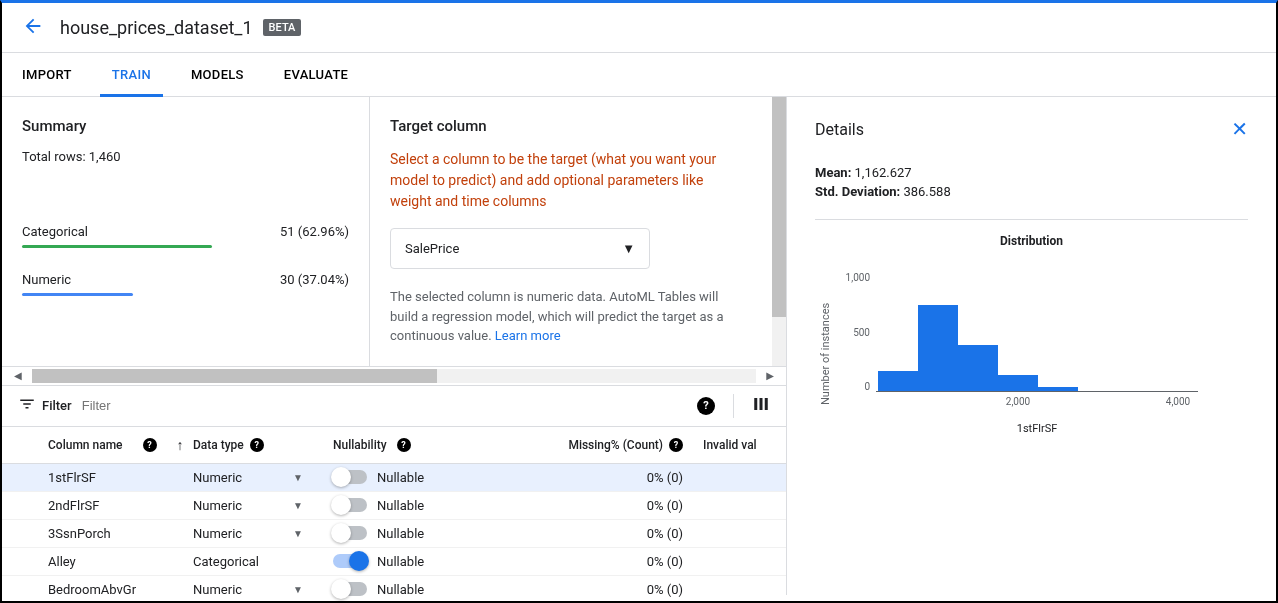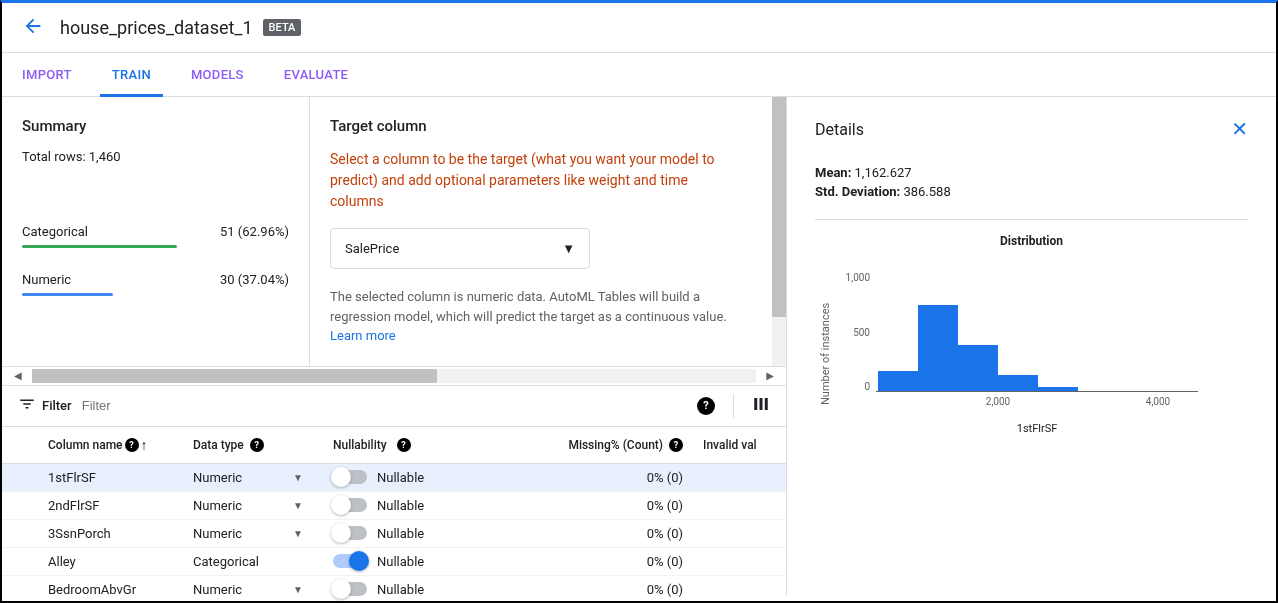--- a/index.html
+++ b/index.html
@@ -2,27 +2,27 @@
 <html><head>
 <meta charset="utf-8">
 <style>
 * { box-sizing: border-box; margin: 0; padding: 0; }
 body { font-family: 'Google Sans', Roboto, Arial, sans-serif; font-size: 13px; color: #202124; background: #fff; width: 1278px; height: 603px; overflow: hidden; border: 2px solid #000; border-top: 3px solid #1a73e8; }
 .header { display: flex; align-items: center; padding: 12px 20px; border-bottom: 1px solid #dadce0; }
 .back-arrow { color: #1a73e8; margin-right: 16px; cursor: pointer; }
 .title { font-size: 18px; font-weight: 400; margin-right: 10px; }
 .beta-badge { background: #5f6368; color: #fff; font-size: 11px; font-weight: 500; padding: 2px 6px; border-radius: 2px; }
 .tabs { display: flex; padding: 0 20px; border-bottom: 1px solid #dadce0; }
-.tab { padding: 14px 0; margin-right: 40px; font-size: 13px; font-weight: 500; color: #8b5cf6; letter-spacing: 0.3px; cursor: pointer; position: relative; }
+.tab { padding: 14px 0; margin-right: 40px; font-size: 13px; font-weight: 500; color: #000000; letter-spacing: 0.3px; cursor: pointer; position: relative; }
 .tab.active { color: #1a73e8; }
 .tab.active::after { content: ''; position: absolute; bottom: -1px; left: -12px; right: -12px; height: 3px; background: #1a73e8; }
 .main { display: flex; height: calc(100% - 100px); }
 .left-panel { flex: 1; display: flex; flex-direction: column; position: relative; }
 .top-section { display: flex; border-bottom: 1px solid #dadce0; position: relative; }
-.summary-col { width: 308px; padding: 20px; border-right: 1px solid #dadce0; }
+.summary-col { width: 368px; padding: 20px; border-right: 1px solid #dadce0; }
 .target-col { flex: 1; padding: 20px; padding-right: 30px; }
 .scroll-track { width: 14px; background: #f1f1f1; position: relative; }
 .scroll-thumb { position: absolute; top: 0; left: 0; right: 0; height: 220px; background: #c1c1c1; }
 .section-title { font-size: 15px; font-weight: 500; margin-bottom: 14px; }
 .summary-line { font-size: 13px; color: #202124; margin-bottom: 6px; }
 .type-row { display: flex; justify-content: space-between; align-items: center; margin-top: 24px; font-size: 13px; }
 .type-bar { height: 3px; margin-top: 6px; border-radius: 2px; }
 .type-bar.green { background: #34a853; width: 58%; }
 .type-bar.blue { background: #4285f4; width: 34%; margin-top: 6px; }
 .type-block { margin-bottom: 14px; }
@@ -39,21 +39,21 @@
 .filter-icon { margin-right: 6px; }
 .filter-label { font-weight: 500; margin-right: 10px; }
 .filter-input { border: none; outline: none; font-size: 13px; color: #5f6368; flex: 1; }
 .filter-right { display: flex; align-items: center; gap: 18px; }
 .help-circle { width: 18px; height: 18px; background: #000; color: #fff; border-radius: 50%; display: inline-flex; align-items: center; justify-content: center; font-size: 11px; font-weight: bold; }
 .divider { width: 1px; height: 24px; background: #dadce0; }
 .table { width: 100%; }
 .th-row { display: flex; padding: 10px 16px; border-top: 1px solid #dadce0; border-bottom: 1px solid #dadce0; font-size: 12px; font-weight: 500; color: #202124; align-items: center; }
 .td-row { display: flex; padding: 6px 16px; font-size: 13px; align-items: center; border-bottom: 1px solid #f1f1f1; }
 .td-row.selected { background: #e8f0fe; }
-.col-name { width: 175px; padding-left: 30px; display: flex; align-items: center; gap: 2px; }
+.col-name { width: 175px; padding-left: 30px; display: flex; align-items: center; gap: 20px; }
 .col-type { width: 140px; display: flex; align-items: center; gap: 6px; }
 .col-null { width: 200px; display: flex; align-items: center; gap: 10px; }
 .col-miss { width: 170px; text-align: right; padding-right: 20px; }
 .col-inv { flex: 1; }
 .th-row .col-miss { display: flex; justify-content: flex-end; align-items: center; gap: 6px; }
 .help-sm { width: 14px; height: 14px; background: #000; color: #fff; border-radius: 50%; display: inline-flex; align-items: center; justify-content: center; font-size: 9px; font-weight: bold; }
 .sort-arrow { font-size: 14px; }
 .dropdown-caret { font-size: 10px; color: #5f6368; margin-left: auto; margin-right: 30px; }
 .toggle { width: 34px; height: 14px; background: #bdc1c6; border-radius: 7px; position: relative; cursor: pointer; }
 .toggle::after { content: ''; position: absolute; width: 20px; height: 20px; background: #fff; border-radius: 50%; top: -3px; left: -2px; box-shadow: 0 1px 3px rgba(0,0,0,0.3); }
@@ -67,21 +67,21 @@
 .stat-label { font-weight: 700; }
 .chart-area { margin-top: 20px; border-top: 1px solid #dadce0; padding-top: 14px; }
 .chart-title { text-align: center; font-size: 12px; font-weight: 700; margin-bottom: 24px; }
 .chart-wrap { display: flex; }
 .y-label { writing-mode: vertical-rl; transform: rotate(180deg); font-size: 11px; color: #5f6368; text-align: center; padding: 0 4px; }
 .y-ticks { display: flex; flex-direction: column; justify-content: space-between; height: 120px; font-size: 10px; color: #5f6368; text-align: right; padding-right: 6px; width: 40px; }
 .chart-body { display: flex; }
 .bars-area { flex: 1; height: 120px; border-bottom: 1px solid #5f6368; display: flex; align-items: flex-end; position: relative; padding-left: 2px; }
 .bar { width: 40px; background: #1a73e8; margin-right: 0px; }
 .x-ticks { display: flex; font-size: 10px; color: #5f6368; margin-top: 4px; position: relative; height: 14px; }
-.x-tick { position: absolute; transform: translateX(-50%); }
+.x-tick { position: absolute; transform: translateX(-50%); margin-left: 20px; }
 .x-label { text-align: center; font-size: 11px; color: #202124; margin-top: 12px; }
 </style>
 </head>
 <body>
 
 <div class="header">
   <span class="back-arrow">
     <svg width="22" height="22" viewBox="0 0 24 24" fill="#1a73e8">
         <path d="M20 11H7.83l5.59-5.59L12 4l-8 8 8 8 1.41-1.41L7.83 13H20v-2z"></path>
       </svg>

